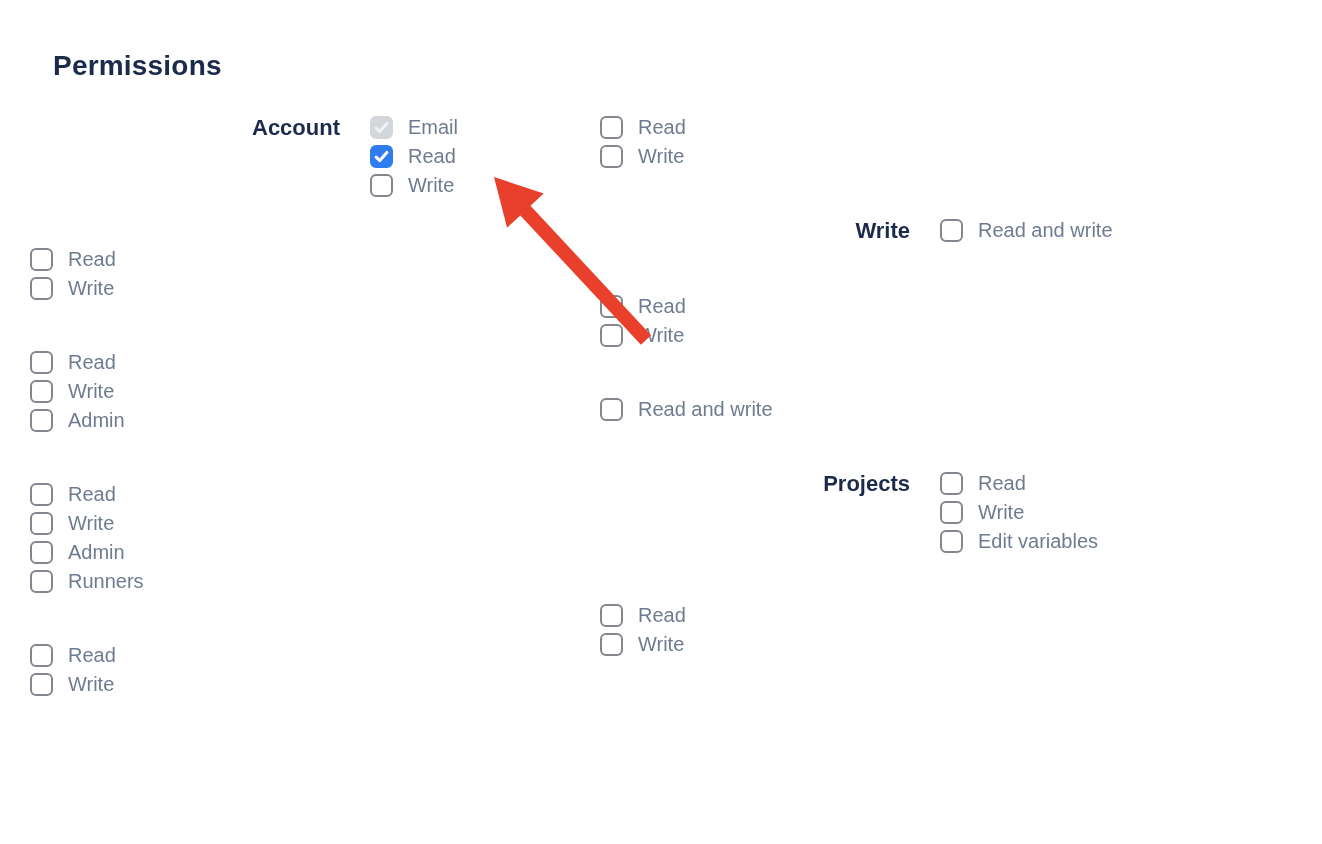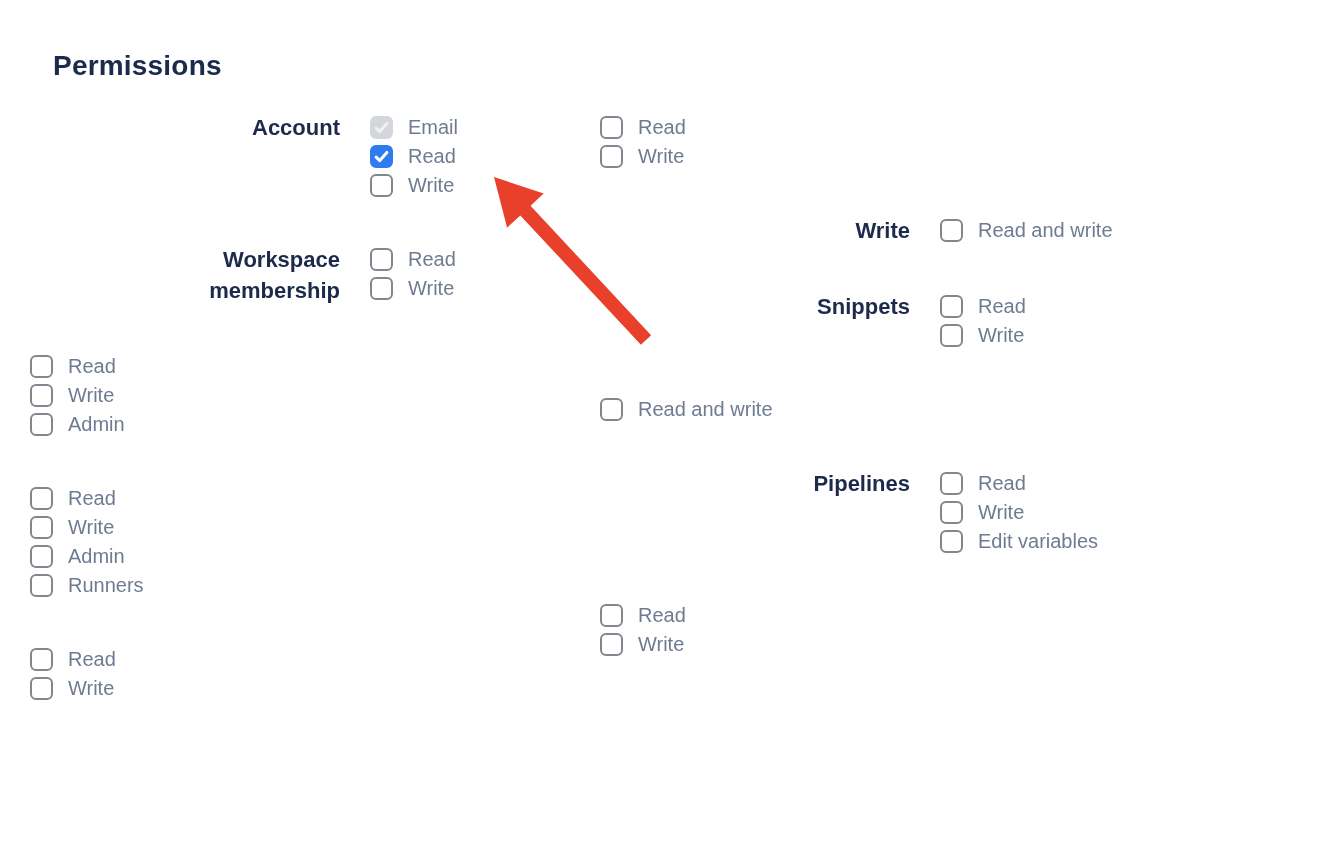--- a/index.html
+++ b/index.html
@@ -125,21 +125,20 @@
   </label>
           <label class="item">
     <span class="cb unchecked">
       
     </span>
     <span class="item-label">Write</span>
   </label>
         </div>
   </div>
       <div class="group">
-    <div class="group-label">Workspace membership</div>
     <div class="items">
           <label class="item">
     <span class="cb unchecked">
       
     </span>
     <span class="item-label">Read</span>
   </label>
           <label class="item">
     <span class="cb unchecked">
       
@@ -237,21 +236,20 @@
     <div class="items">
           <label class="item">
     <span class="cb unchecked">
       
     </span>
     <span class="item-label">Read and write</span>
   </label>
         </div>
   </div>
       <div class="group">
-    <div class="group-label">Snippets</div>
     <div class="items">
           <label class="item">
     <span class="cb unchecked">
       
     </span>
     <span class="item-label">Read</span>
   </label>
           <label class="item">
     <span class="cb unchecked">
       
@@ -264,21 +262,21 @@
     <div class="items">
           <label class="item">
     <span class="cb unchecked">
       
     </span>
     <span class="item-label">Read and write</span>
   </label>
         </div>
   </div>
       <div class="group">
-    <div class="group-label">Pipelines</div>
+    <div class="group-label">Projects</div>
     <div class="items">
           <label class="item">
     <span class="cb unchecked">
       
     </span>
     <span class="item-label">Read</span>
   </label>
           <label class="item">
     <span class="cb unchecked">
       

